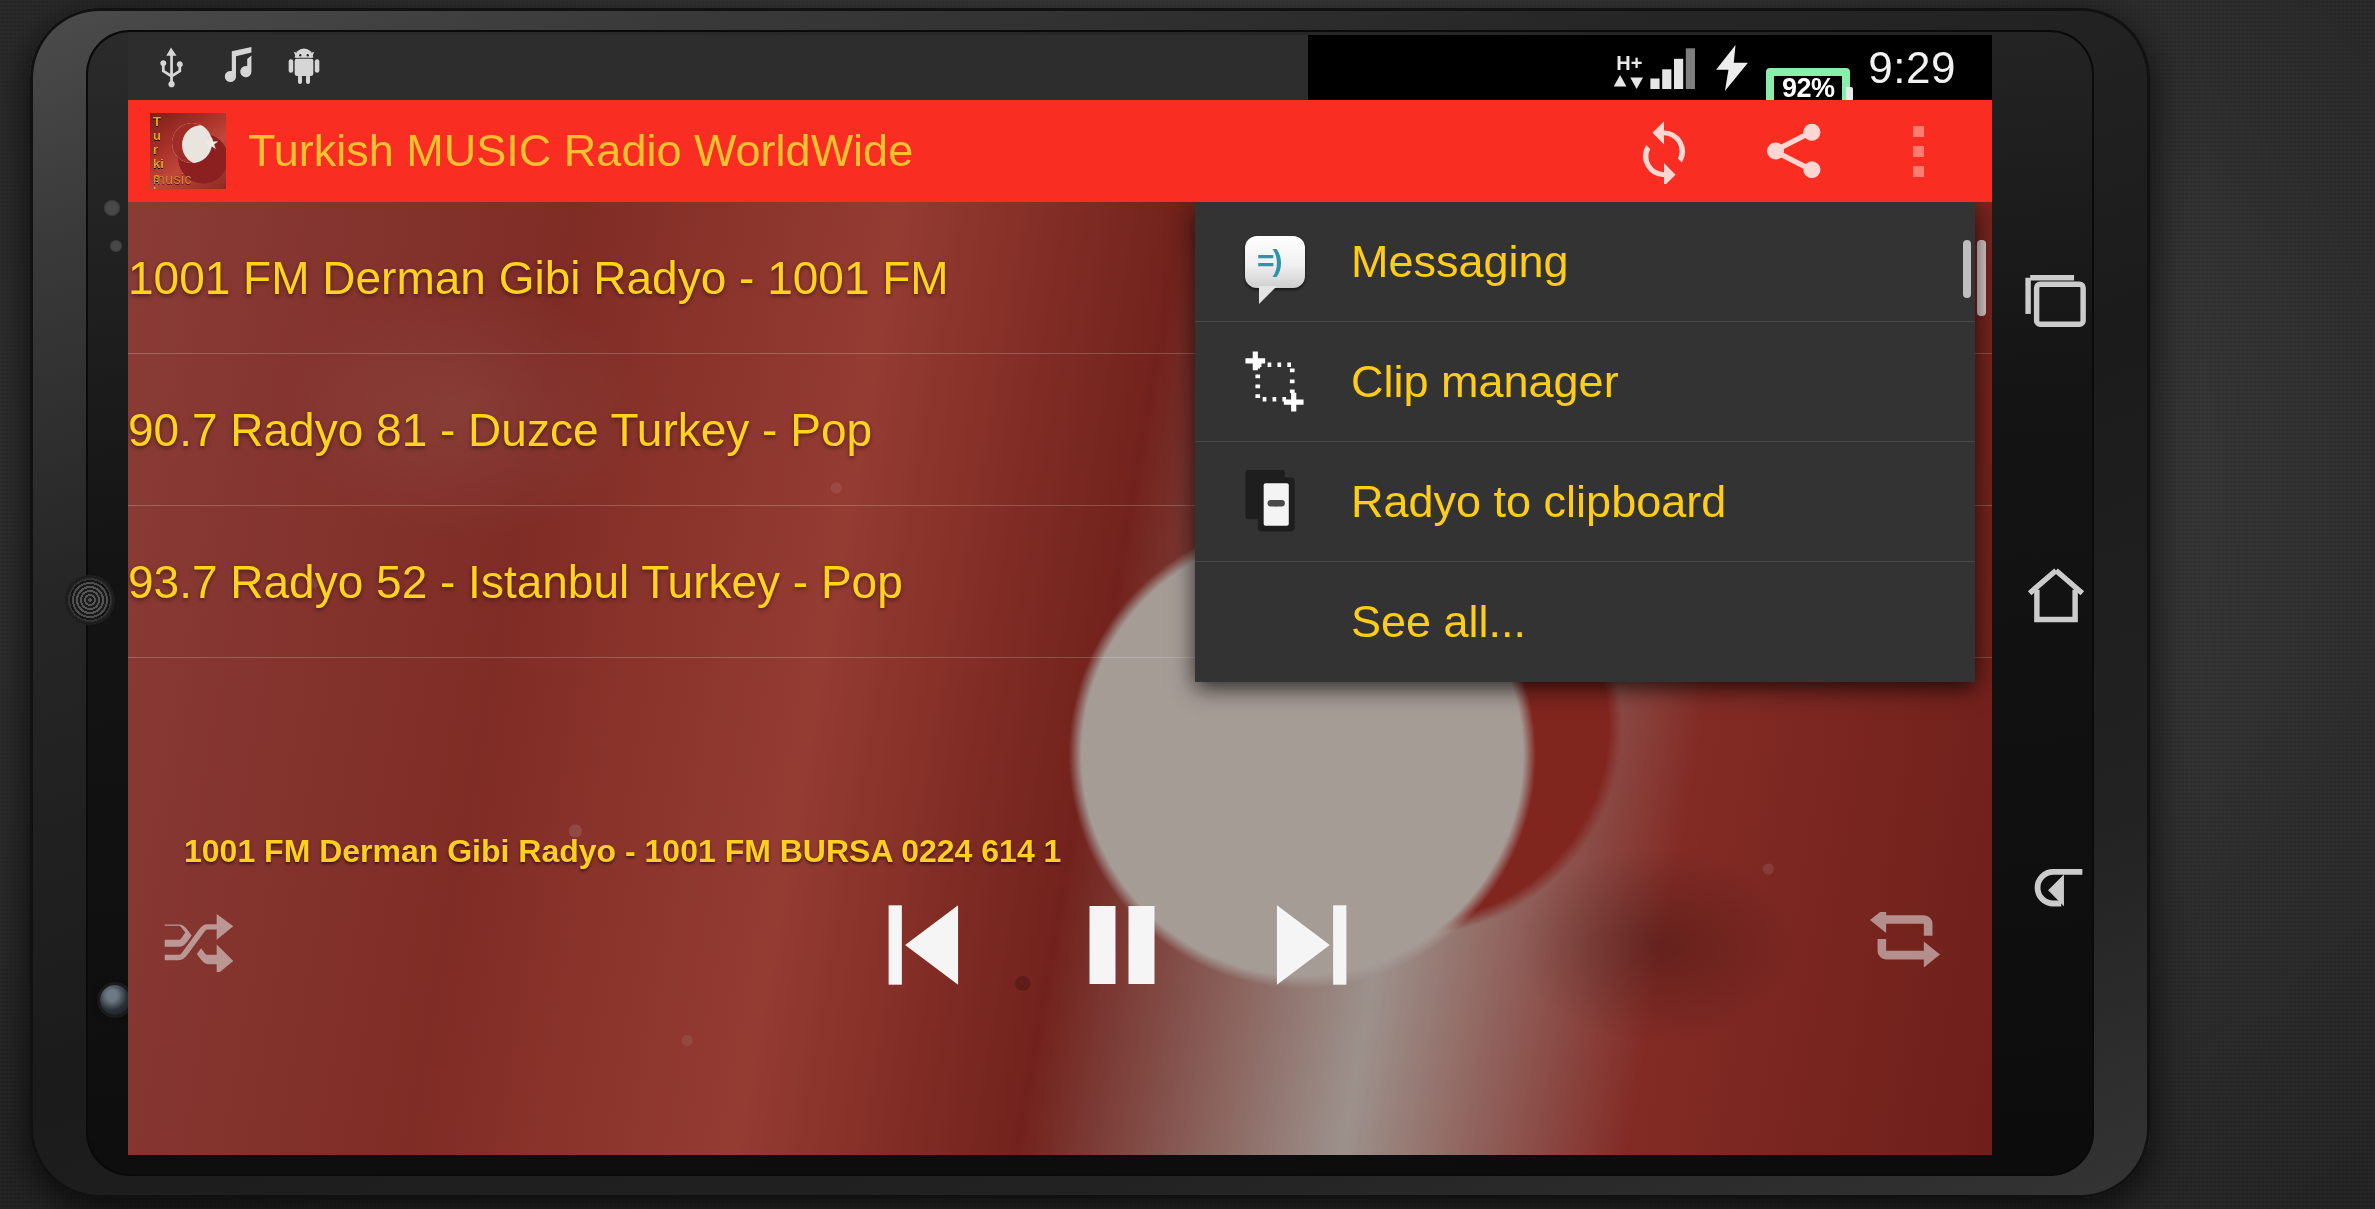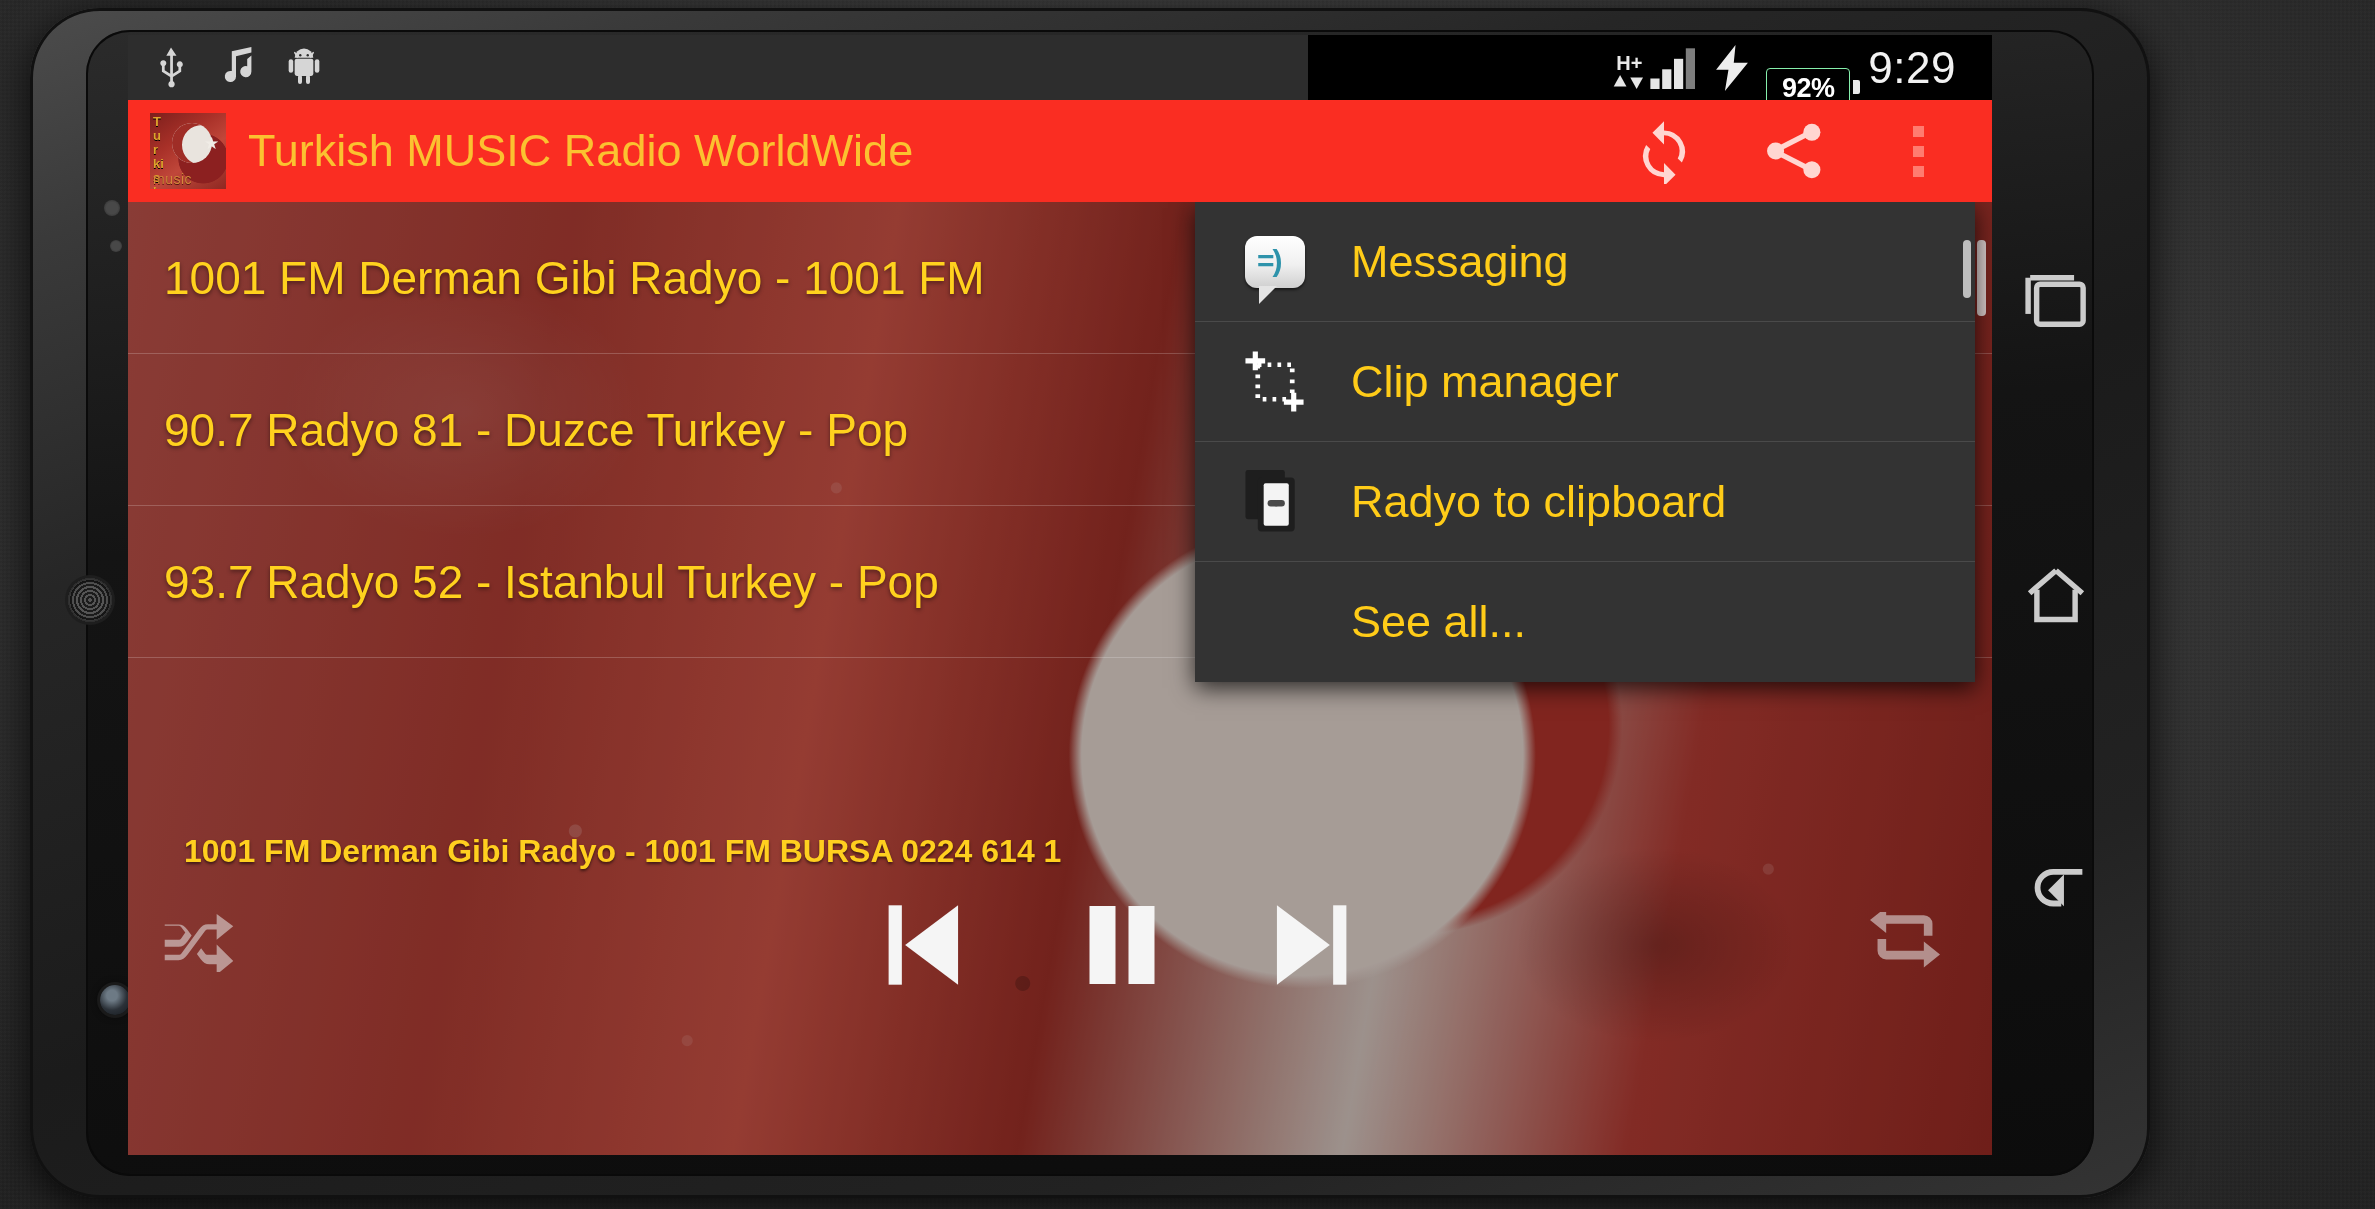--- a/index.html
+++ b/index.html
@@ -142,21 +142,21 @@
   .sb-time {
     color: #f2f2f2;
     font-size: 44px;
     letter-spacing: 0.5px;
     font-family: "Liberation Sans", sans-serif;
   }
   .batt {
     position: relative;
     width: 84px;
     height: 40px;
-    border: 1px solid #86efac;
+    border: 8px solid #86efac;
     border-radius: 4px;
     display: flex;
     align-items: center;
     justify-content: center;
     box-sizing: border-box;
     margin-top: 41px;
   }
   .batt::after {
     content: "";
     position: absolute;
@@ -319,21 +319,20 @@
   .list {
     position: absolute;
     left: 0;
     top: 0;
     width: 1864px;
   }
   .list-row {
     height: 152px;
     display: flex;
     align-items: center;
-    padding-left: 36px;
     box-sizing: border-box;
     border-bottom: 1px solid rgba(255,255,255,0.20);
     cursor: pointer;
   }
   .list-row span {
     color: #ffd21e;
     font-size: 46px;
     white-space: nowrap;
     text-shadow: 0 2px 4px rgba(0,0,0,0.45);
   }

